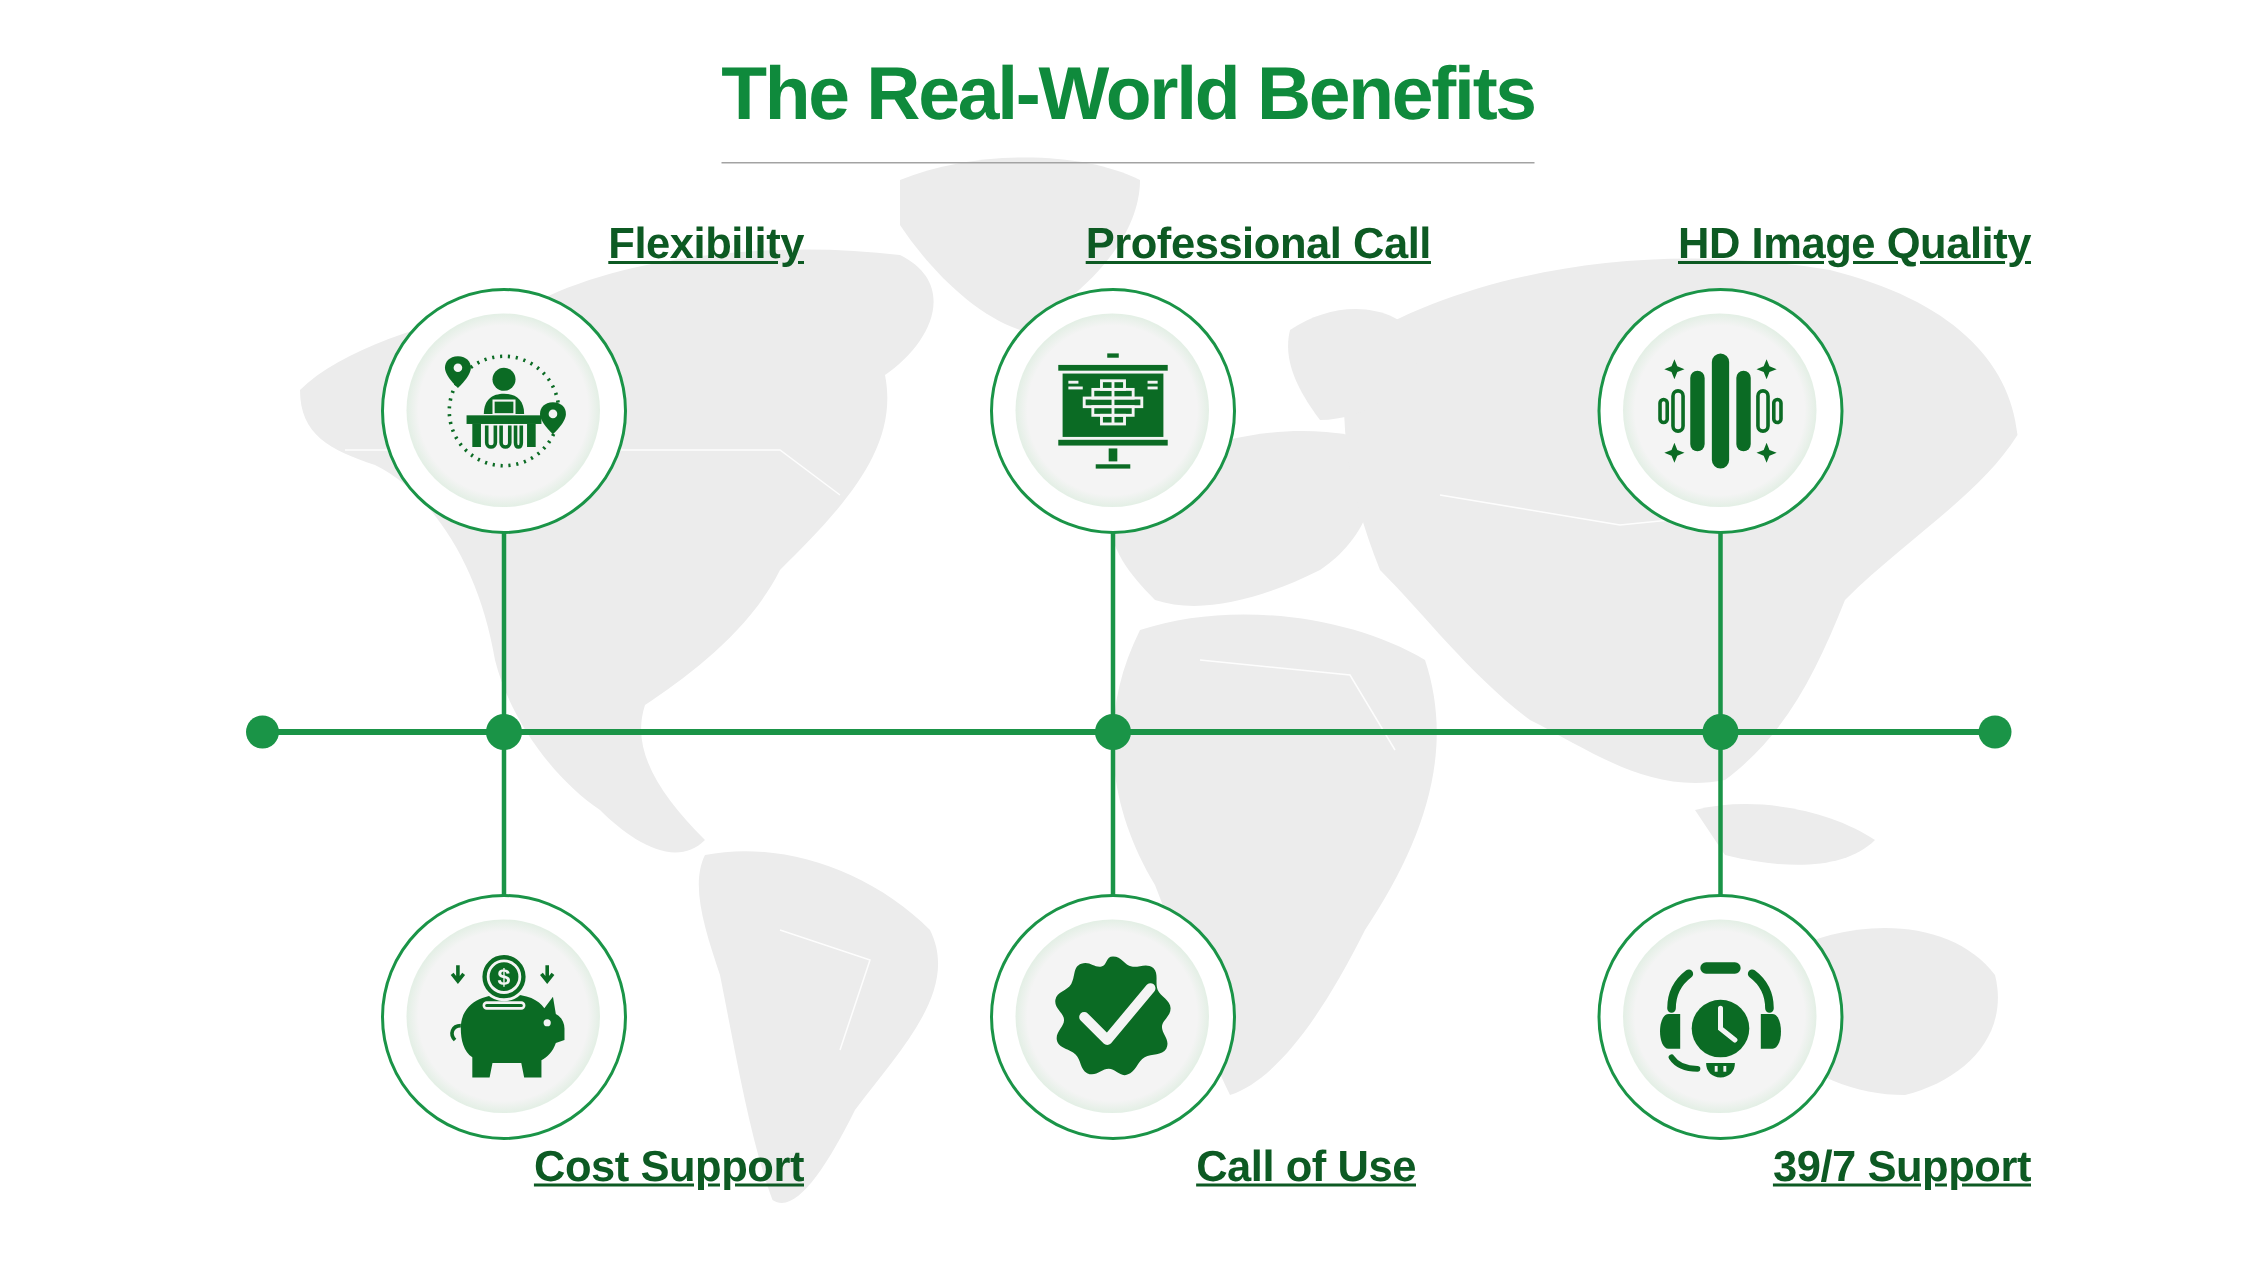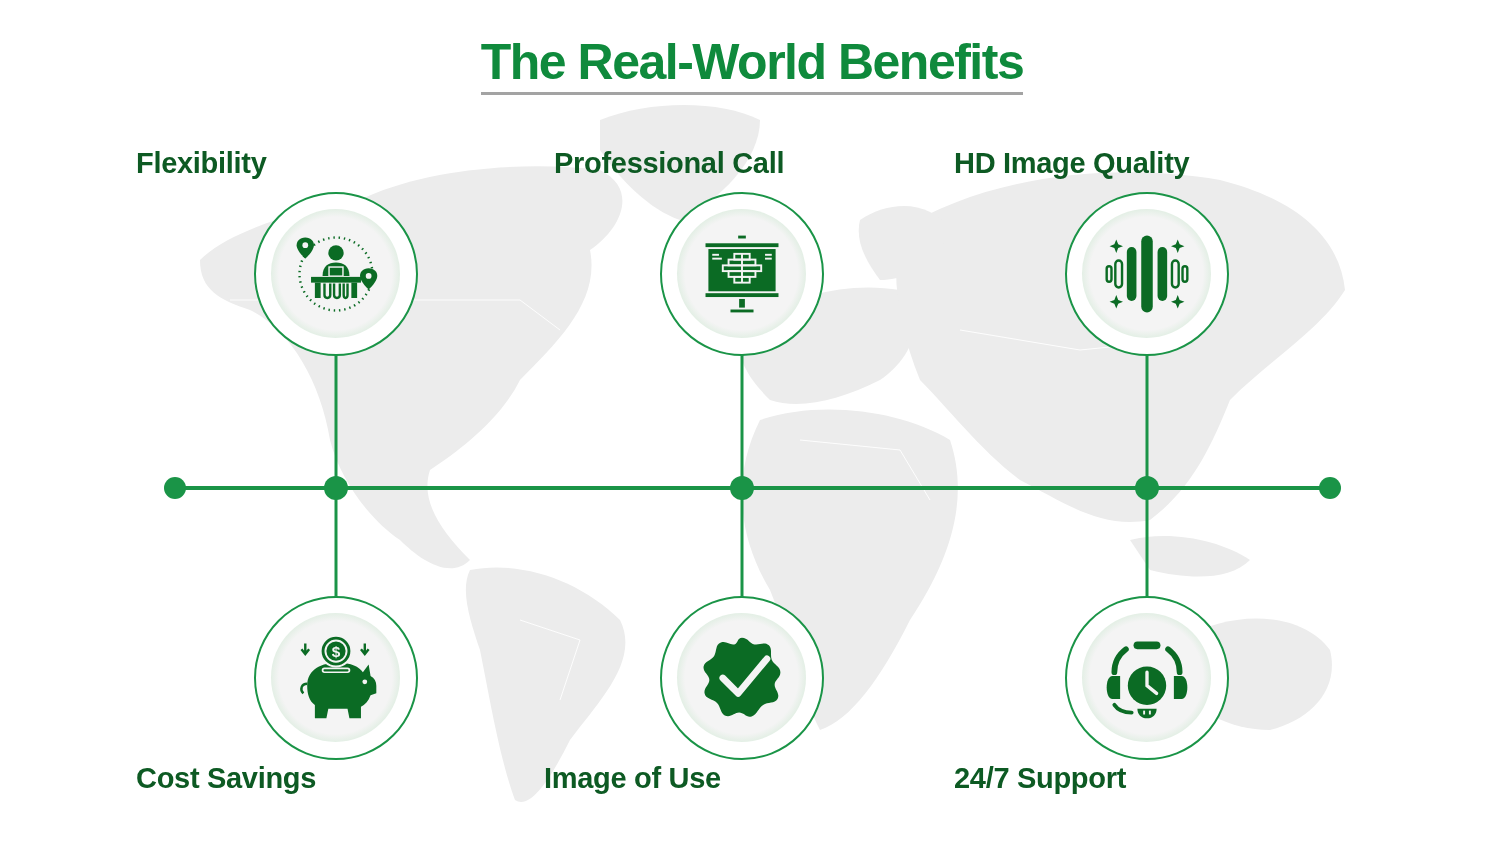--- a/index.html
+++ b/index.html
@@ -6,26 +6,26 @@
   html, body { width: 1504px; height: 846px; background: #ffffff; overflow: hidden; }
   body { position: relative; font-family: "Liberation Sans", sans-serif; }
 
   .map { position: absolute; left: 0; top: 0; width: 1504px; height: 846px; }
 
   .title {
     position: absolute; left: 0; top: 32px; width: 1504px; text-align: center;
     font-weight: bold; font-size: 50px; letter-spacing: -1.5px; color: #0f8a3c;
   }
   .title span {
-    display: inline-block; padding-bottom: 0; border-bottom: 3px solid #a3a3a3; line-height: 60px;
+    display: inline-block; padding-bottom: 16px; border-bottom: 1px solid #a3a3a3; line-height: 60px;
   }
 
   .label {
-    position: absolute; width: 400px; text-align: left;
-    font-weight: bold; font-size: 29px; color: #0d5a23; letter-spacing: -0.3px;
+    position: absolute; width: 400px; text-align: right;
+    font-weight: bold; font-size: 29px; color: #0d5a23; letter-spacing: -0.3px; text-decoration: underline;
   }
 
   .timeline { position: absolute; left: 0; top: 0; width: 1504px; height: 846px; }
 
   .node {
     position: absolute; width: 164px; height: 164px; border-radius: 50%;
     border: 2.5px solid #1a9447; background: #ffffff;
   }
   .node .inner {
     position: absolute; left: 15px; top: 15px; width: 129px; height: 129px; border-radius: 50%;
@@ -79,23 +79,23 @@
   <circle cx="336" cy="488" r="12" fill="#1a9447"></circle>
   <circle cx="742" cy="488" r="12" fill="#1a9447"></circle>
   <circle cx="1147" cy="488" r="12" fill="#1a9447"></circle>
   <circle cx="1330" cy="488" r="11" fill="#1a9447"></circle>
 </svg>
 
 <div class="label" style="left:136px; top:147px;">Flexibility</div>
 <div class="label" style="left:554px; top:147px;">Professional Call</div>
 <div class="label" style="left:954px; top:147px;">HD Image Quality</div>
 
-<div class="label" style="left:136px; top:762px;">Cost Savings</div>
-<div class="label" style="left:544px; top:762px;">Image of Use</div>
-<div class="label" style="left:954px; top:762px;">24/7 Support</div>
+<div class="label" style="left:136px; top:762px;">Cost Support</div>
+<div class="label" style="left:544px; top:762px;">Call of Use</div>
+<div class="label" style="left:954px; top:762px;">39/7 Support</div>
 
 <div class="node" style="left:254px; top:192px;">
   <div class="inner">
     <svg viewBox="0 0 100 100">
       <circle cx="50" cy="50" r="38" fill="none" stroke="#0b6b24" stroke-width="2.5" stroke-dasharray="1.5 4"></circle>
       <circle cx="50" cy="28" r="8" fill="#0b6b24"></circle>
       <path d="M36,52 C36,42 42,38 50,38 C58,38 64,42 64,52 Z" fill="#0b6b24"></path>
       <rect x="42" y="42" width="16" height="11" fill="#f4f4f4"></rect>
       <rect x="43.5" y="43.5" width="13" height="8" fill="#0b6b24"></rect>
       <rect x="24" y="53" width="52" height="6" fill="#0b6b24"></rect>

